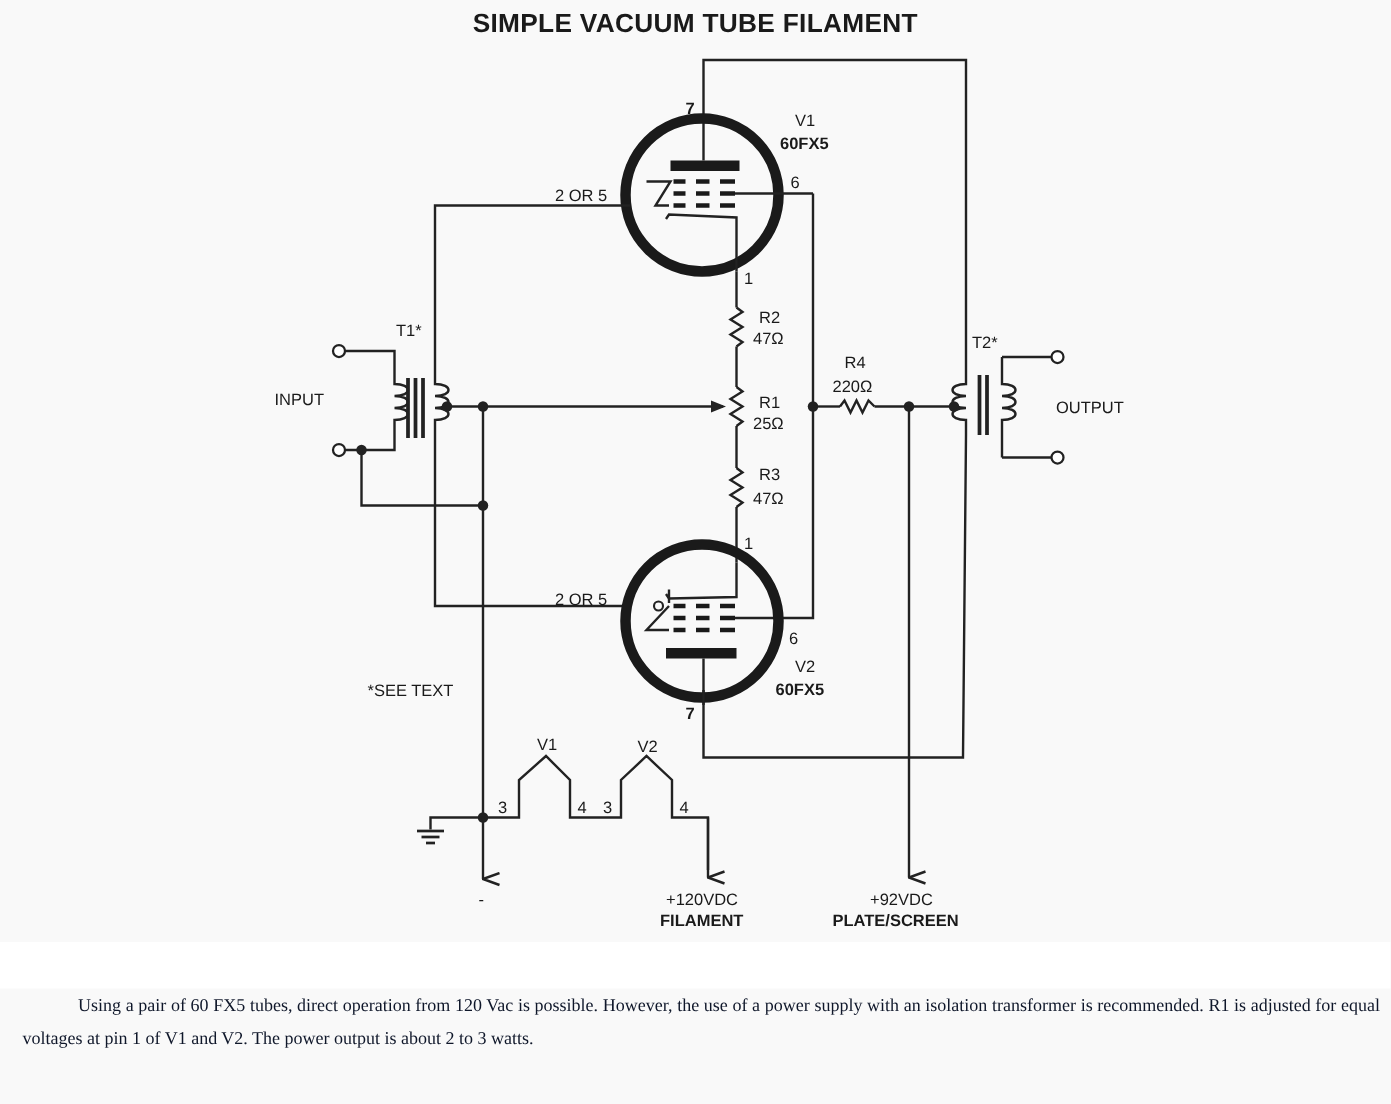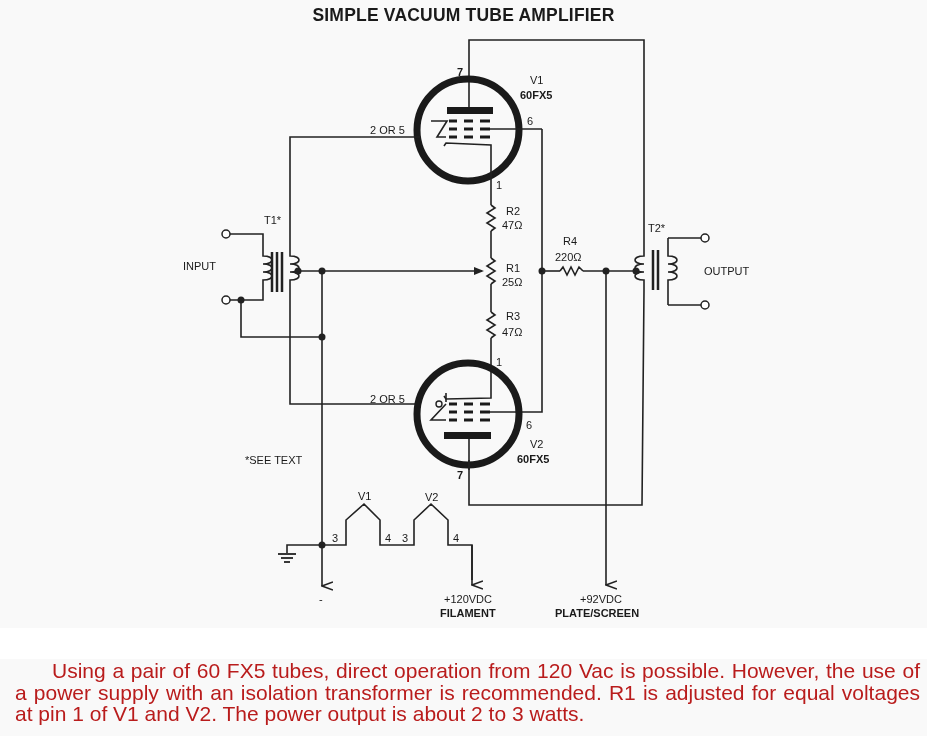--- a/index.html
+++ b/index.html
@@ -6,32 +6,32 @@
   body {
     width: 927px; height: 736px; overflow: hidden;
     background: #f9f9f9; position: relative;
     font-family: "Liberation Sans", sans-serif;
   }
   #schematic { position: absolute; left: 0; top: 0; width: 927px; height: 630px; }
   .title { position: absolute; left: 0; width: 927px; top: 5px; text-align: center;
     font-weight: bold; font-size: 17.5px; color: #1a1a1a; letter-spacing: 0.2px; }
   .band { position: absolute; left: 0; top: 628px; width: 927px; height: 31px; background: #ffffff; }
   .caption { position: absolute; left: 15px; top: 660px; width: 905px;
-    font-family: Liberation Sans, sans-serif; font-size: 21px;
-    line-height: 21.5px; color: #b91c1c; }
+    font-family: Liberation Serif, serif; font-size: 12px;
+    line-height: 21.5px; color: #0f172a; }
   .caption p { margin: 0; text-indent: 37px; text-align: justify; text-align-last: left; }
   svg text { font-family: "Liberation Sans", sans-serif; fill: #1a1a1a; }
   .lbl { font-size: 11px; }
   .lblb { font-size: 11px; font-weight: bold; }
   .w { stroke: #222; stroke-width: 1.6; fill: none; }
 </style>
 </head>
 <body>
 
-<div class="title">SIMPLE VACUUM TUBE AMPLIFIER</div>
+<div class="title">SIMPLE VACUUM TUBE FILAMENT</div>
 
 <svg id="schematic" viewBox="0 0 927 630" xmlns="http://www.w3.org/2000/svg">
   <defs>
     <marker id="arr" markerWidth="10" markerHeight="12" refX="5" refY="11" orient="auto" markerUnits="userSpaceOnUse">
       <path d="M1,0 L5,11 L9,0" fill="none" stroke="#222" stroke-width="1.6"></path>
     </marker>
   </defs>
 
   <path class="w" d="M469,100 L469,40 L644,40 L644,252"></path>
 

